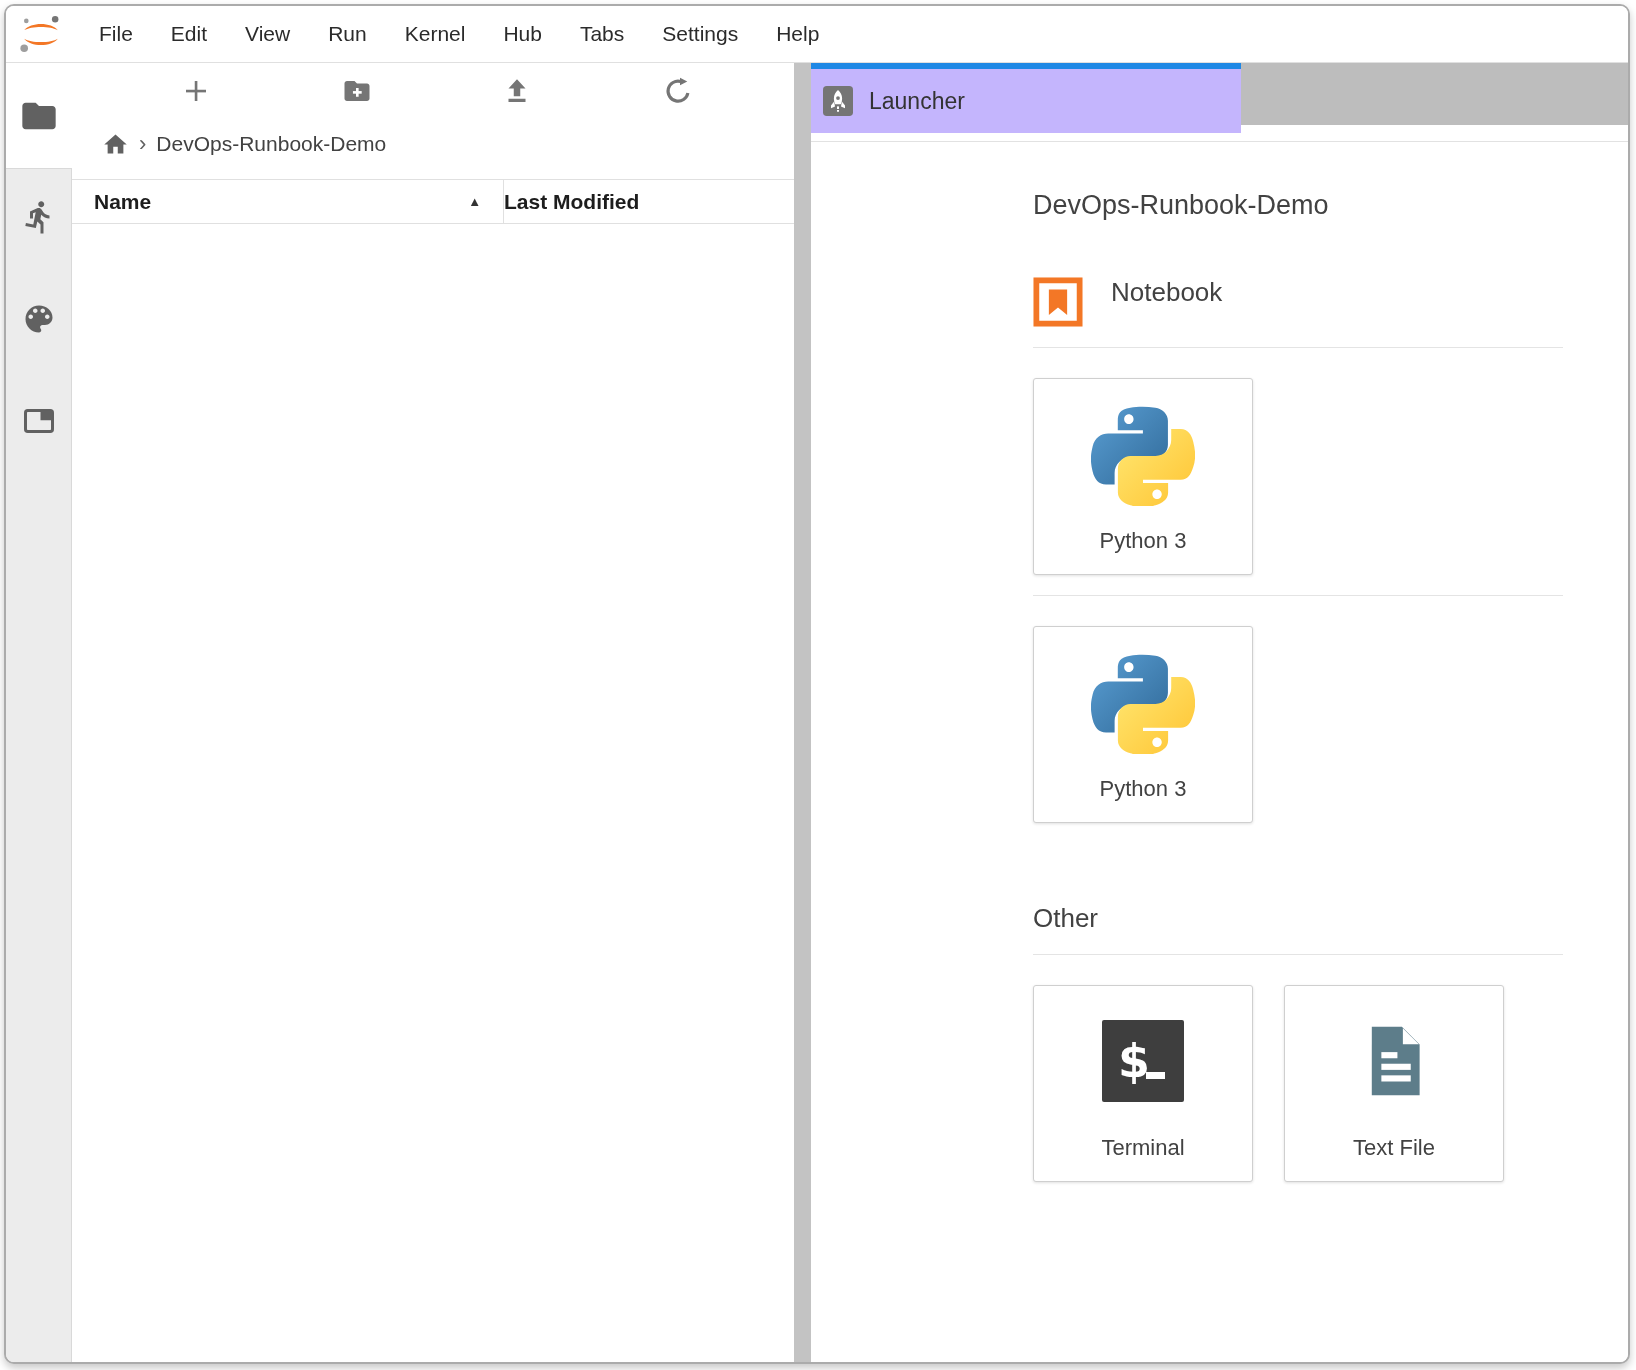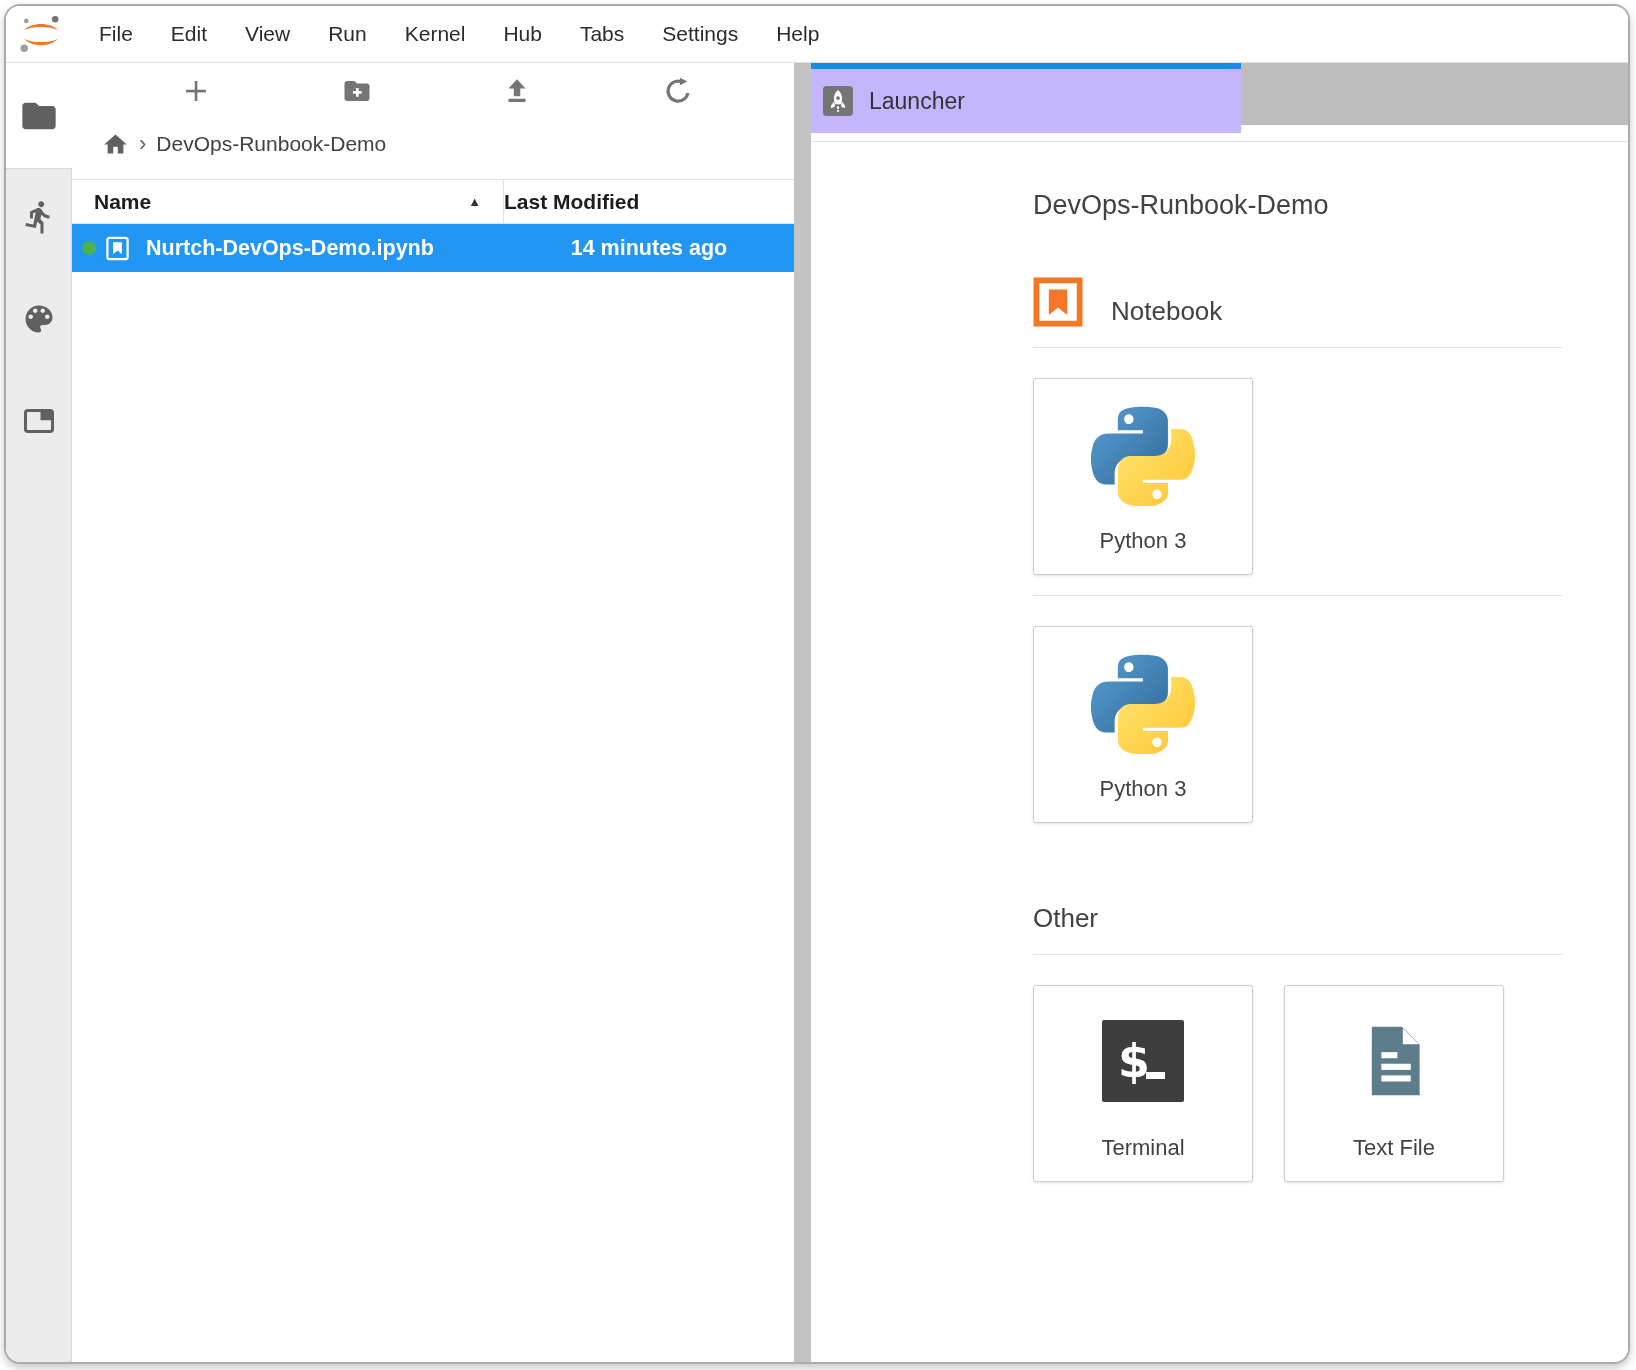--- a/index.html
+++ b/index.html
@@ -1,21 +1,21 @@
 <!DOCTYPE html>
 <html><head>
 <meta charset="utf-8">
 <style>
   * { box-sizing: border-box; margin: 0; padding: 0; }
   html, body { width: 1636px; height: 1370px; background: #fff; }
   body { font-family: "Liberation Sans", "DejaVu Sans", sans-serif; color: #333; }
 
   .window {
     position: relative; margin: 4px; width: 1626px; height: 1360px;
-    border: 2px solid #ababab; border-radius: 16px; overflow: hidden;
+    border: 2px solid #ababab; border-radius: 10px; overflow: hidden;
     background: #fff; box-shadow: 0 4px 8px rgba(0,0,0,.22);
     display: flex; flex-direction: column;
   }
 
   
   .menubar {
     height: 57px; flex: 0 0 57px; display: flex; align-items: center;
     background: #fff; border-bottom: 1px solid #e0e0e0; padding-left: 10px;
   }
   .logo { width: 50px; height: 42px; margin-right: 14px; flex: 0 0 auto; }
@@ -71,21 +71,21 @@
   .tabbar-strip { position: absolute; top: 0; left: 0; right: 0; height: 62px; background: #bdbdbd; }
   .tab {
     position: absolute; top: 0; left: 0; width: 430px; height: 70px; background: #c4b5fd;
     border-top: 6px solid #1E88E5; display: flex; align-items: center; padding-left: 12px; cursor: pointer;
   }
   .tab-icon { width: 30px; height: 30px; flex: 0 0 auto; }
   .tab-label { margin-left: 16px; font-size: 23px; color: #333; }
 
   .launcher-body { flex: 1; background: #fff; border-top: 1px solid #e2e2e2; padding-left: 222px; overflow: hidden; }
   .launcher-title { font-size: 27px; font-weight: normal; color: #424242; margin-top: 48px; }
-  .section-header { display: flex; align-items: flex-end; margin-top: 56px; }
+  .section-header { display: flex; align-items: flex-start; margin-top: 56px; }
   .section-header .sec-icon { width: 50px; height: 50px; margin-right: 28px; }
   .section-label { font-size: 26px; color: #424242; }
   .section-rule { border: none; border-top: 1px solid #e4e4e4; width: 530px; margin-top: 20px; }
   .section-header.no-icon { margin-top: 80px; }
   .cards { display: flex; gap: 31px; margin-top: 30px; }
   .card {
     width: 220px; height: 197px; background: #fff; border: 1px solid #cfcfcf; border-radius: 3px;
     box-shadow: 0 1px 3px rgba(0,0,0,.12); display: flex; flex-direction: column; align-items: center; cursor: pointer;
   }
   .card-icon { flex: 1; display: flex; align-items: center; justify-content: center; width: 100%; }
@@ -181,29 +181,20 @@
       </div>
 
       <div class="fb-header">
         <div class="col-name">
           <span>Name</span>
           <span class="sort-indicator">▲</span>
         </div>
         <div class="col-mod">Last Modified</div>
       </div>
 
-      <div class="fb-row">
-        <span class="run-dot"></span>
-        <svg class="row-icon" viewBox="0 0 24 24">
-          <rect x="3" y="2.5" width="18" height="19" rx="2" fill="none" stroke="#fff" stroke-width="2"></rect>
-          <path d="M8 6.5 h8 v10.5 l-4-3.2-4 3.2 z" fill="#fff"></path>
-        </svg>
-        <span class="row-name">Nurtch-DevOps-Demo.ipynb</span>
-        <span class="row-mod">14 minutes ago</span>
-      </div>
     </div>
 
     <div class="splitter"></div>
 
     <div class="dock">
       <div class="tabbar">
         <div class="tabbar-strip"></div>
         <div class="tab">
           <svg class="tab-icon" viewBox="0 0 24 24">
             <rect width="24" height="24" rx="3" fill="#757575"></rect>

